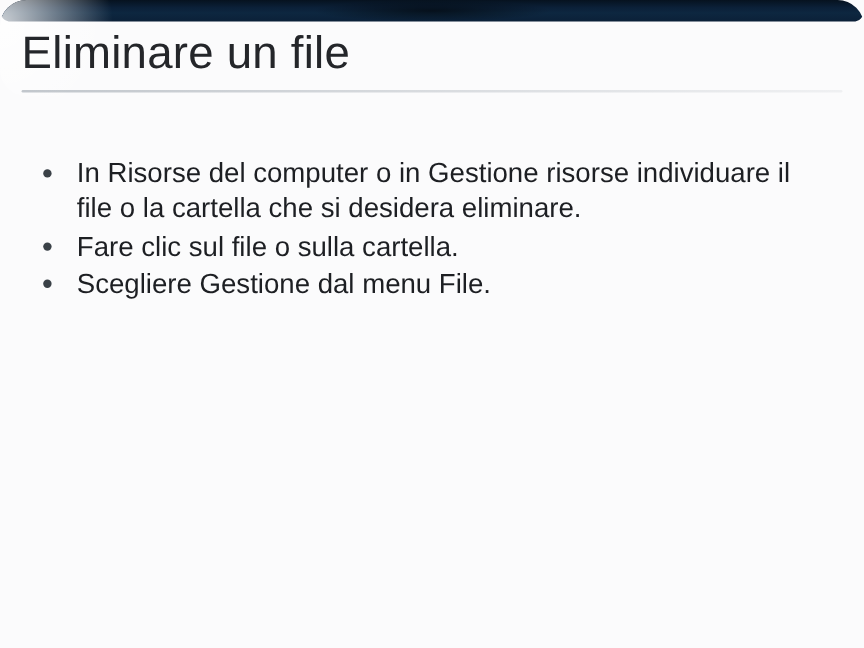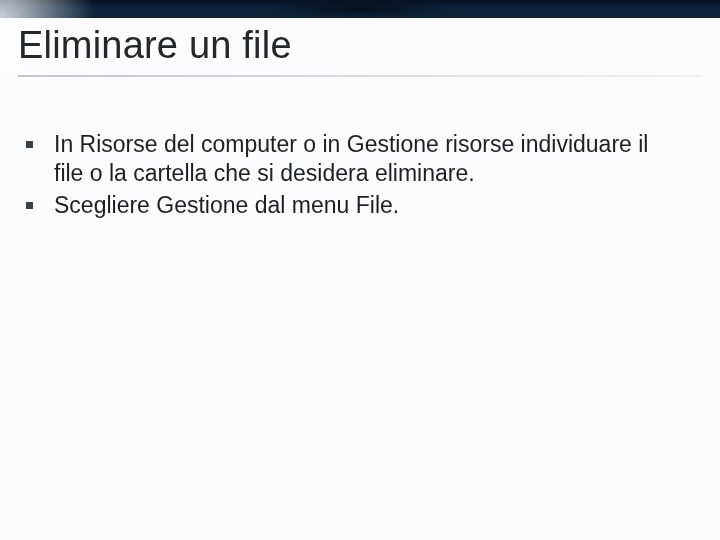--- a/index.html
+++ b/index.html
@@ -1,15 +1,15 @@
 <!DOCTYPE html>
 <html><head>
 <meta charset="utf-8">
 <style>
-  * { margin: 0; padding: 0; box-sizing: border-box; }
+  * { margin: 0; padding: 0; box-sizing: border-box; border-radius: 22px; }
   html, body { width: 720px; height: 540px; overflow: hidden; }
   body {
     font-family: Arial, Helvetica, sans-serif;
     background: #fbfbfc;
     position: relative;
   }
   
   .top-strip {
     position: absolute;
     top: 0; left: 0; right: 0;
@@ -41,21 +41,21 @@
     padding: 6px 0 6px 0;
     letter-spacing: 0.2px;
   }
   .title-underline{
     height:2px;
     background: linear-gradient(to right, rgba(20,40,60,0.25), rgba(20,40,60,0.05));
     margin-top:2px;
   }
   .body-area{
     position:absolute;
-    left:12px; right:36px;
+    left:22px; right:36px;
     top:130px;
   }
   ul.bullets{
     list-style:none;
   }
   ul.bullets > li{
     position:relative;
     padding-left:42px;
     font-size:23px;
     line-height:1.28;
@@ -102,20 +102,21 @@
   </div>
 
   <div class="body-area">
     <ul class="bullets">
       <li>
         <span class="sq"></span>
         <span>In Risorse del computer o in Gestione risorse individuare il file o la cartella che si desidera eliminare.</span>
       </li>
       <li>
         <span class="sq"></span>
+        <span>Fare clic sul file o sulla cartella.</span>
       </li>
       <li>
         <span class="sq"></span>
         <span>Scegliere Gestione dal menu File.</span>
       </li>
     </ul>
   </div>
 </div>
 
 </body></html>

